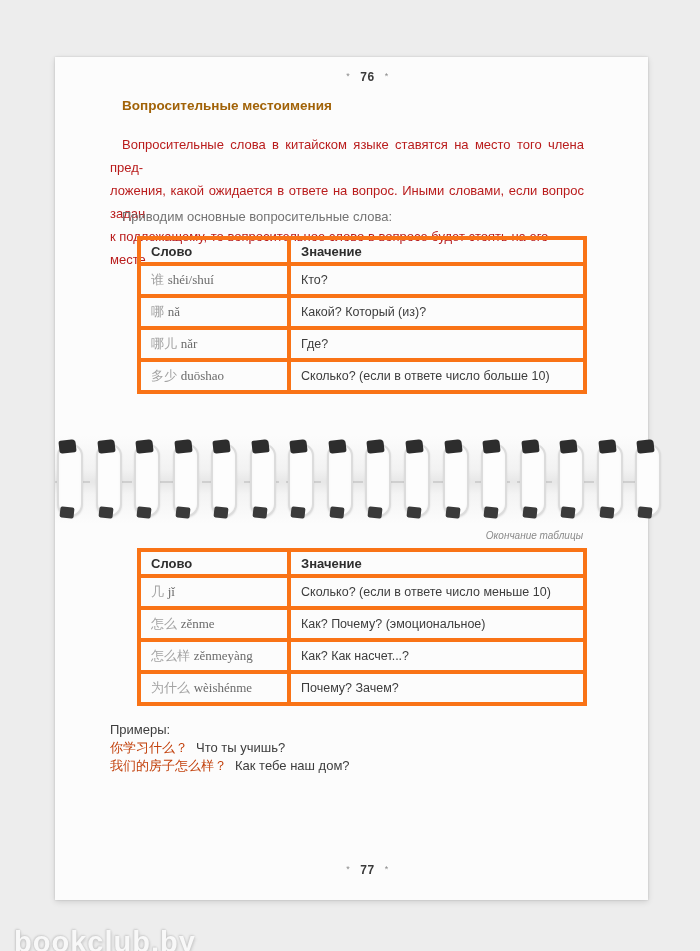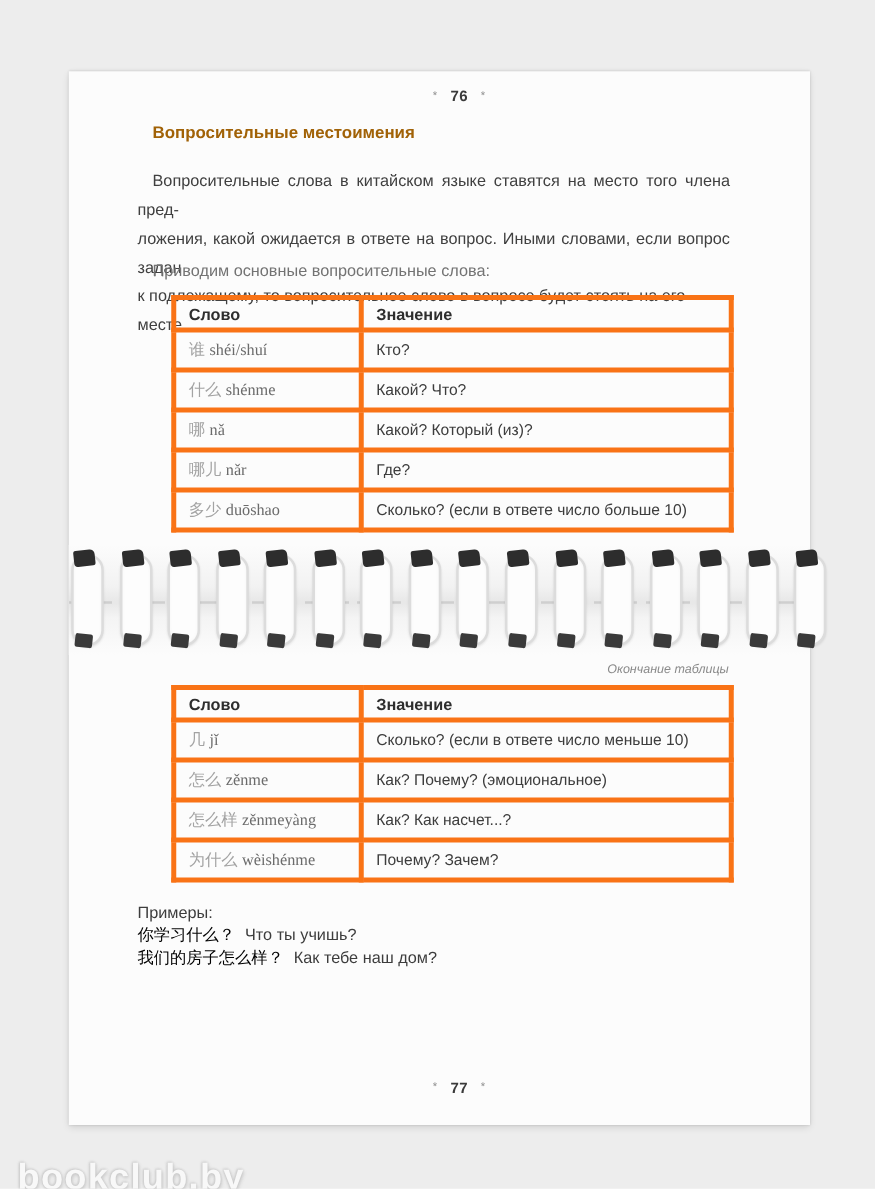--- a/index.html
+++ b/index.html
@@ -14,21 +14,21 @@
     box-shadow:0 0 2px rgba(0,0,0,.15), 0 2px 6px rgba(0,0,0,.12);
   }
 
   .pagenum { position:absolute; width:100%; text-align:center; font-size:12px; font-weight:bold; color:#3a3a3a; letter-spacing:.5px;padding-left:32px; }
   .pagenum.top { top:13px; }
   .pagenum.bottom { top:806px; }
   .pmark { font-size:9px; color:#8a8a8a; font-weight:normal; margin:0 10px; position:relative; top:-2px; }
 
   .heading { position:absolute; left:67px; top:41px; font-size:13.5px; font-weight:bold; color:#a16207; }
 
-  .para { position:absolute; left:55px; top:76px; width:474px; font-size:13px; line-height:23px; color:#404040; }
+  .para { position:absolute; left:55px; top:76px; width:474px; font-size:13px; line-height:23px; color:#b91c1c; }
   .pline.just { text-align:justify; text-align-last:justify; }
   .pline.indent { text-indent:12px; }
 
   .intro { position:absolute; left:67px; top:152px; font-size:13px; color:#737373; }
 
   .wtable { position:absolute; left:82px; width:446px; border-collapse:collapse; table-layout:fixed; font-size:13px; color:#3d3d3d; }
   .t1 { top:179px; }
   .t2 { top:491px; }
   .wtable th, .wtable td { border:4px solid #f97316; padding:0 4px 0 10px; vertical-align:middle; text-align:left; overflow:hidden; white-space:nowrap; }
   .wtable th { height:26px; font-size:13px; color:#2e2e2e; }
@@ -37,21 +37,21 @@
   .c2 { width:296px; }
   .wtable td.c2 { white-space:normal; font-size:12.5px; }
 
   .hanzi  { font-family:"Liberation Serif", serif; color:#a3a3a3; }
   .pinyin { font-family:"Liberation Serif", serif; color:#6b6b6b; }
 
   .caption { position:absolute; right:65px; top:473px; font-size:10px; font-style:italic; color:#8a8a8a; }
 
   .examples { position:absolute; left:55px; top:664px; font-size:13px; line-height:18px; color:#3d3d3d; }
   .ex-line { white-space:nowrap; }
-  .hanzi-ex { font-family:"Liberation Serif", serif; color:#000000; }
+  .hanzi-ex { font-family:"Liberation Serif", serif; color:#c2410c; }
   .hanzi-ex:not(:empty){ margin-right:8px; }
   .ex-prefix:not(:empty){ margin-right:5px; }
 
   .seam-shade { position:absolute; left:55px; top:436px; width:593px; height:88px;
     background:linear-gradient(180deg,#fcfcfc 0%,#f2f2f2 38%,#e7e7e7 52%,#f4f4f4 66%,#fcfcfc 100%); }
   .seam-line { position:absolute; left:55px; top:481px; width:593px; height:2px;
     background:repeating-linear-gradient(90deg,#cfcfcf 0 14px,#e8e8e8 14px 21px); }
 
   .spiral { position:absolute; left:0; top:443px; width:700px; height:74px; }
   .ring { position:absolute; top:0; width:26px; height:74px; background:#fdfdfd;
@@ -91,24 +91,20 @@
       <thead>
         <tr>
           <th class="c1">Слово</th>
           <th class="c2">Значение</th>
         </tr>
       </thead>
       <tbody>
         <tr>
           <td class="c1"><span class="hanzi">谁</span> <span class="pinyin">shéi/shuí</span></td>
           <td class="c2">Кто?</td>
-        </tr>
-        <tr>
-          <td class="c1"><span class="hanzi">什么</span> <span class="pinyin">shénme</span></td>
-          <td class="c2">Какой? Что?</td>
         </tr>
         <tr>
           <td class="c1"><span class="hanzi">哪</span> <span class="pinyin">nǎ</span></td>
           <td class="c2">Какой? Который (из)?</td>
         </tr>
         <tr>
           <td class="c1"><span class="hanzi">哪儿</span> <span class="pinyin">nǎr</span></td>
           <td class="c2">Где?</td>
         </tr>
         <tr>

